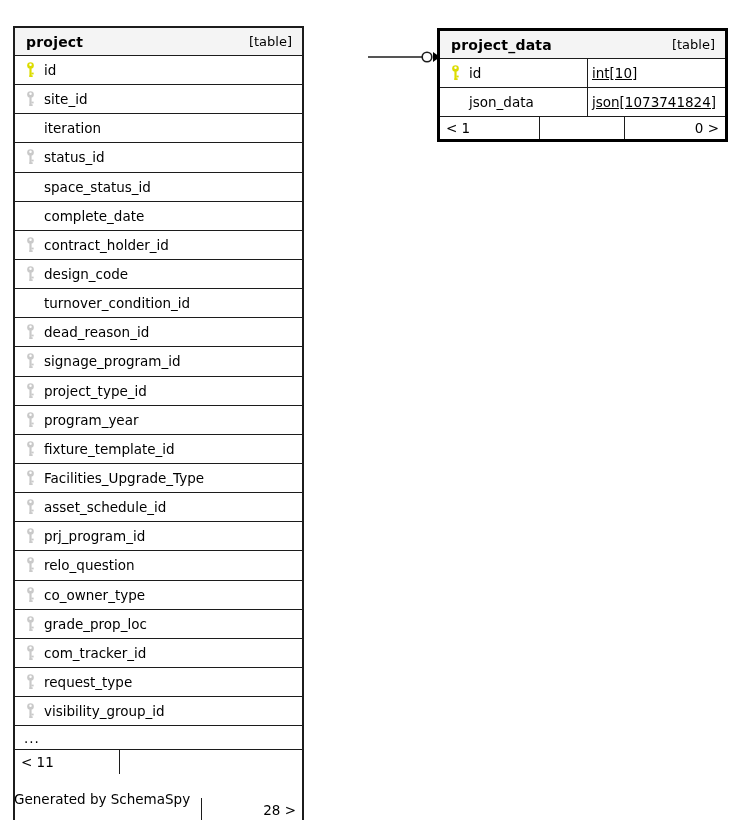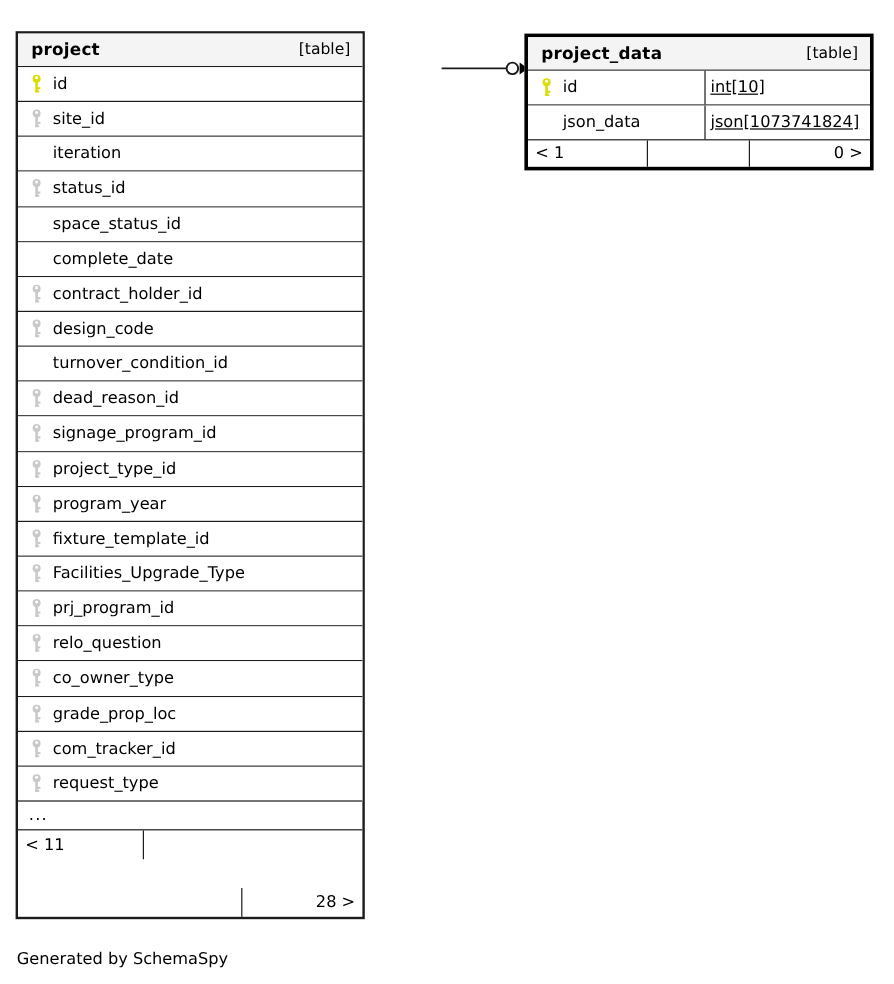--- a/index.html
+++ b/index.html
@@ -266,20 +266,32 @@
       <div class="tbl-row">
         <span class="key-slot">
           <svg width="9" height="18" viewBox="0 0 10 19">
             <circle cx="5" cy="4.6" r="3.7" fill="#c9c9c9"></circle>
             <circle cx="5" cy="3.6" r="1.4" fill="#ffffff"></circle>
             <rect x="3.8" y="7.6" width="2.4" height="9.6" fill="#c9c9c9"></rect>
             <rect x="6" y="12.4" width="2.5" height="2" fill="#c9c9c9"></rect>
             <rect x="3.8" y="15.4" width="3.6" height="1.9" fill="#c9c9c9"></rect>
           </svg>
         </span>
+        <span class="col-label">asset_schedule_id</span>
+      </div>
+      <div class="tbl-row">
+        <span class="key-slot">
+          <svg width="9" height="18" viewBox="0 0 10 19">
+            <circle cx="5" cy="4.6" r="3.7" fill="#c9c9c9"></circle>
+            <circle cx="5" cy="3.6" r="1.4" fill="#ffffff"></circle>
+            <rect x="3.8" y="7.6" width="2.4" height="9.6" fill="#c9c9c9"></rect>
+            <rect x="6" y="12.4" width="2.5" height="2" fill="#c9c9c9"></rect>
+            <rect x="3.8" y="15.4" width="3.6" height="1.9" fill="#c9c9c9"></rect>
+          </svg>
+        </span>
         <span class="col-label">prj_program_id</span>
       </div>
       <div class="tbl-row">
         <span class="key-slot">
           <svg width="9" height="18" viewBox="0 0 10 19">
             <circle cx="5" cy="4.6" r="3.7" fill="#c9c9c9"></circle>
             <circle cx="5" cy="3.6" r="1.4" fill="#ffffff"></circle>
             <rect x="3.8" y="7.6" width="2.4" height="9.6" fill="#c9c9c9"></rect>
             <rect x="6" y="12.4" width="2.5" height="2" fill="#c9c9c9"></rect>
             <rect x="3.8" y="15.4" width="3.6" height="1.9" fill="#c9c9c9"></rect>
@@ -327,20 +339,32 @@
         <span class="key-slot">
           <svg width="9" height="18" viewBox="0 0 10 19">
             <circle cx="5" cy="4.6" r="3.7" fill="#c9c9c9"></circle>
             <circle cx="5" cy="3.6" r="1.4" fill="#ffffff"></circle>
             <rect x="3.8" y="7.6" width="2.4" height="9.6" fill="#c9c9c9"></rect>
             <rect x="6" y="12.4" width="2.5" height="2" fill="#c9c9c9"></rect>
             <rect x="3.8" y="15.4" width="3.6" height="1.9" fill="#c9c9c9"></rect>
           </svg>
         </span>
         <span class="col-label">request_type</span>
+      </div>
+      <div class="tbl-row">
+        <span class="key-slot">
+          <svg width="9" height="18" viewBox="0 0 10 19">
+            <circle cx="5" cy="4.6" r="3.7" fill="#c9c9c9"></circle>
+            <circle cx="5" cy="3.6" r="1.4" fill="#ffffff"></circle>
+            <rect x="3.8" y="7.6" width="2.4" height="9.6" fill="#c9c9c9"></rect>
+            <rect x="6" y="12.4" width="2.5" height="2" fill="#c9c9c9"></rect>
+            <rect x="3.8" y="15.4" width="3.6" height="1.9" fill="#c9c9c9"></rect>
+          </svg>
+        </span>
+        <span class="col-label">visibility_group_id</span>
       </div>
     </div>
   <div class="ellipsis-row">...</div>
   <div class="tbl-footer">
     <div class="cell prev">&lt; 11</div>
     <div class="cell mid"></div>
     <div class="cell next">28 &gt;</div>
   </div>
 </div>
 

